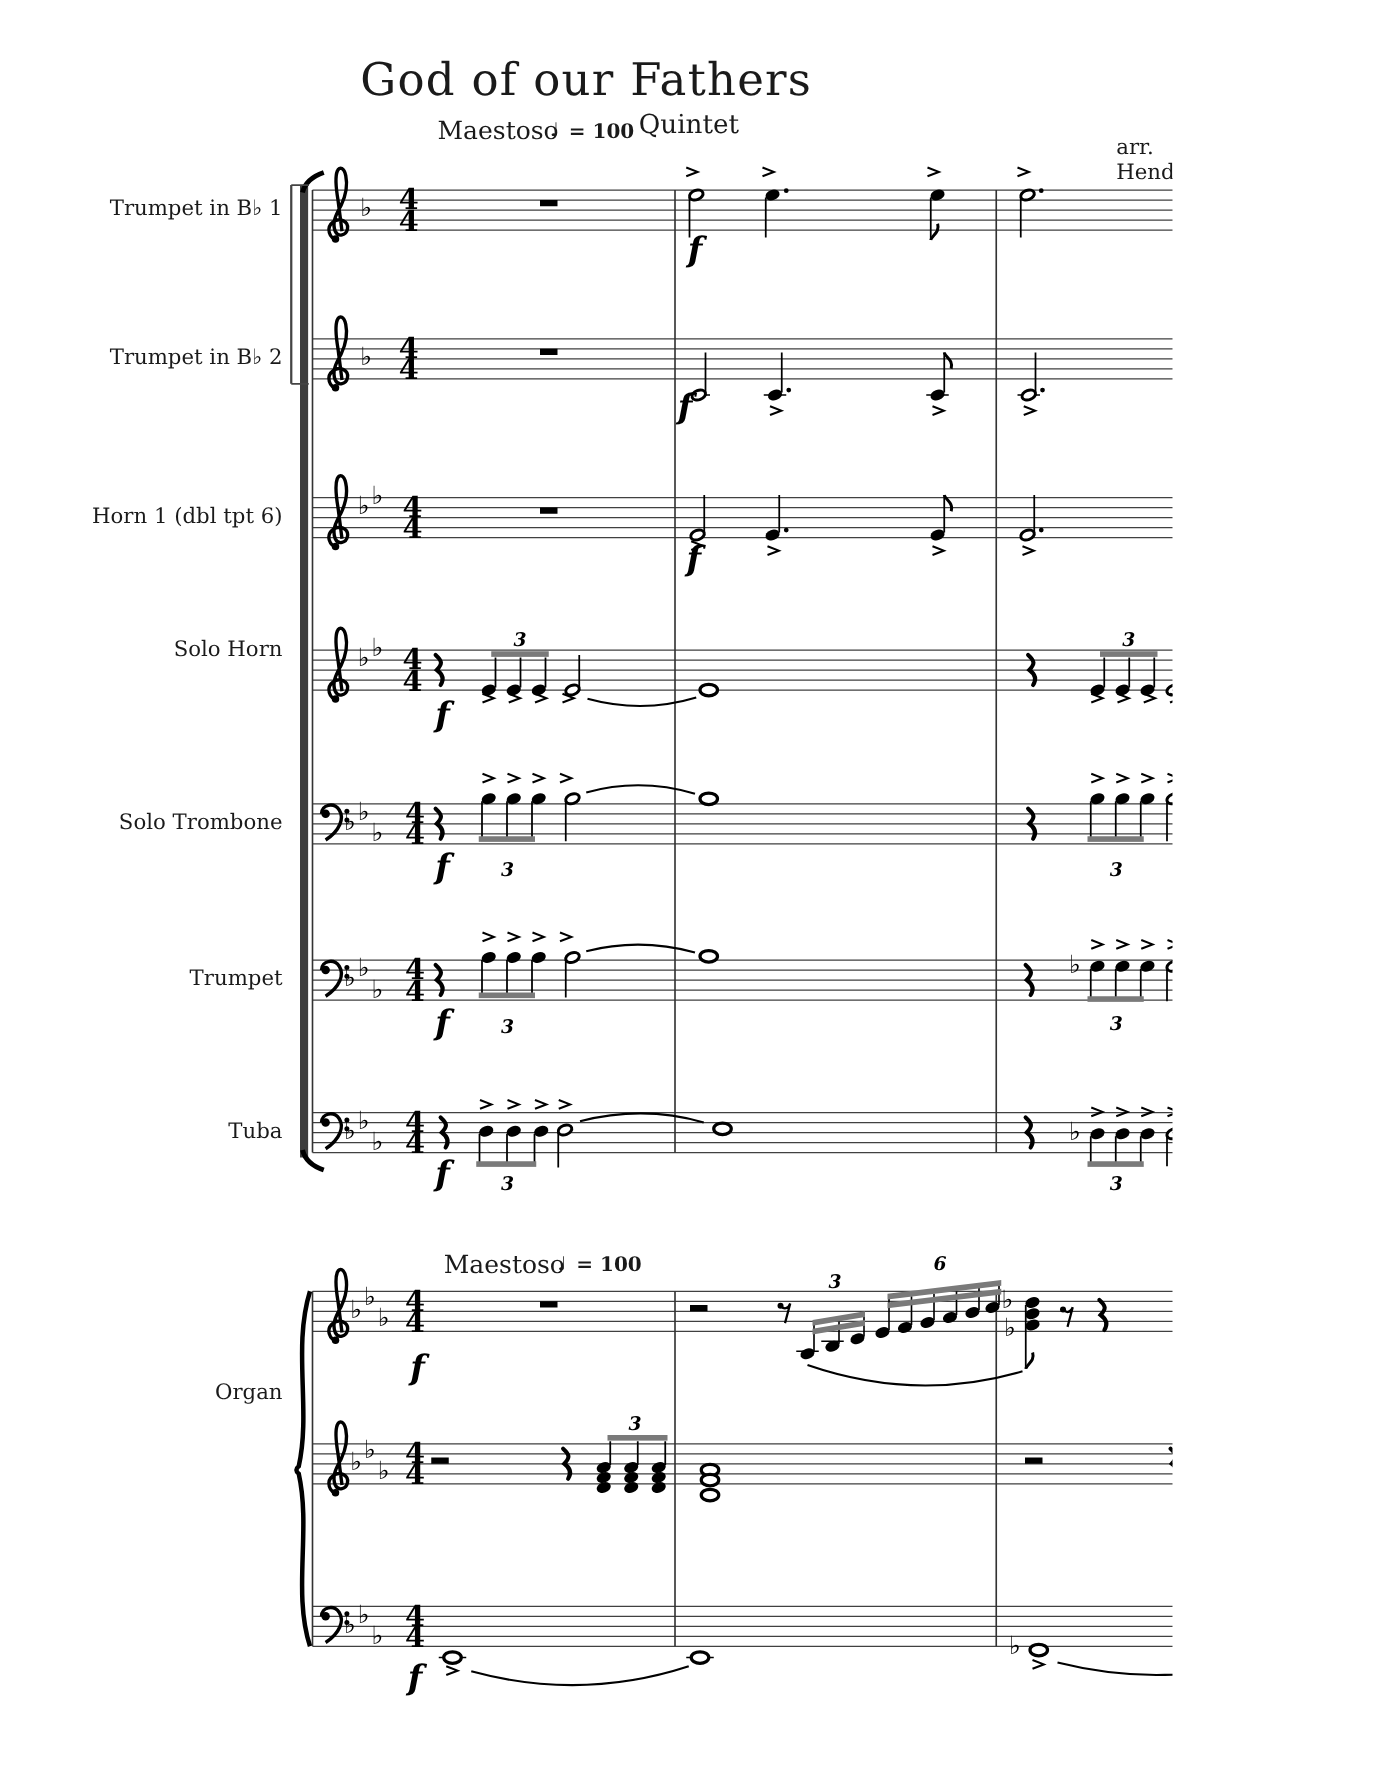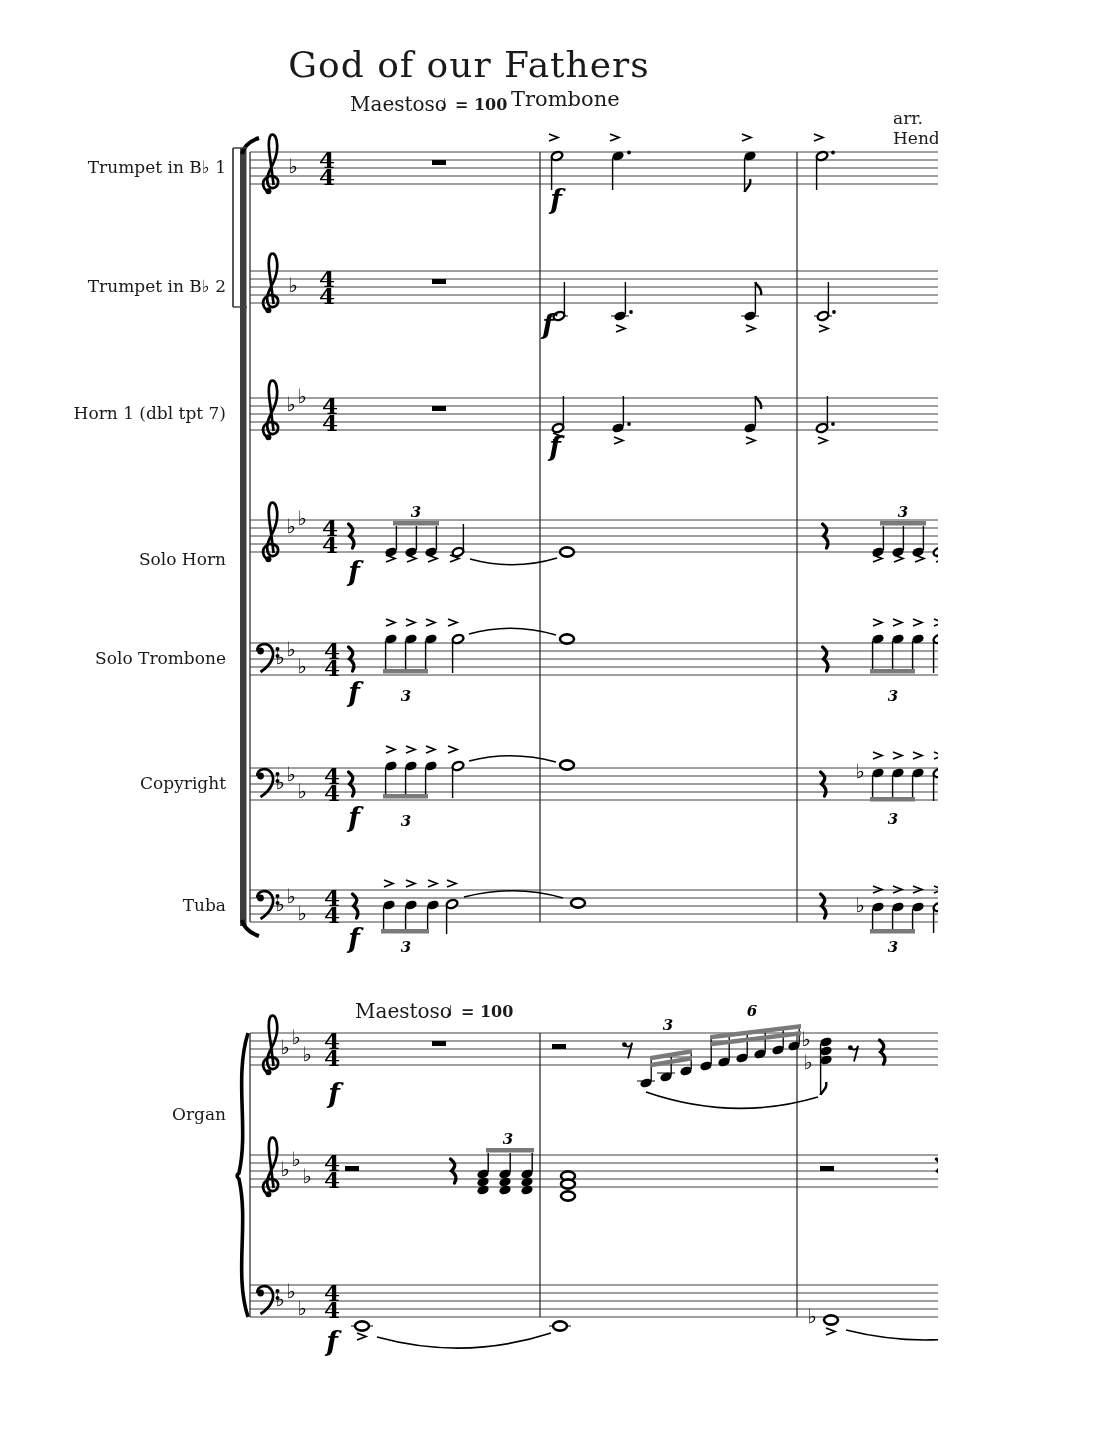--- a/index.html
+++ b/index.html
@@ -24,32 +24,32 @@
 <body>
 
 <div class="page">
 
   <div class="abs title">God of our Fathers</div>
   <div class="abs arranger">arr. Hendrickson</div>
 
   <span class="abs tempo-word" style="left:350px;top:92px">Maestoso</span>
   <span class="abs tempo-note" style="left:440px;top:95px">♩</span>
   <span class="abs tempo-val" style="left:455px;top:95px">= 100</span>
-  <span class="abs ensemble" style="left:511px;top:87px">Trombone</span>
+  <span class="abs ensemble" style="left:511px;top:87px">Quintet</span>
 
   <span class="abs tempo-word" style="left:355px;top:999px">Maestoso</span>
   <span class="abs tempo-note" style="left:446px;top:1002px">♩</span>
   <span class="abs tempo-val" style="left:461px;top:1002px">= 100</span>
 
   <div class="abs inst-label" style="top:157px">Trumpet in B♭ 1</div>
   <div class="abs inst-label" style="top:276px">Trumpet in B♭ 2</div>
-  <div class="abs inst-label" style="top:403px">Horn 1 (dbl tpt 7)</div>
-  <div class="abs inst-label" style="top:549px">Solo Horn</div>
+  <div class="abs inst-label" style="top:403px">Horn 1 (dbl tpt 6)</div>
+  <div class="abs inst-label" style="top:510px">Solo Horn</div>
   <div class="abs inst-label" style="top:648px">Solo Trombone</div>
-  <div class="abs inst-label" style="top:773px">Copyright</div>
+  <div class="abs inst-label" style="top:773px">Trumpet</div>
   <div class="abs inst-label" style="top:895px">Tuba</div>
   <div class="abs inst-label" style="top:1104px">Organ</div>
 
 
   <svg class="abs" style="left:0;top:0" width="1105" height="1430" viewBox="0 0 1105 1430">
     <defs>
       <g id="nh-q">
           <ellipse rx="5.8" ry="4.1" transform="rotate(-20)" fill="#000"></ellipse>
         </g>
       <g id="nh-h">

